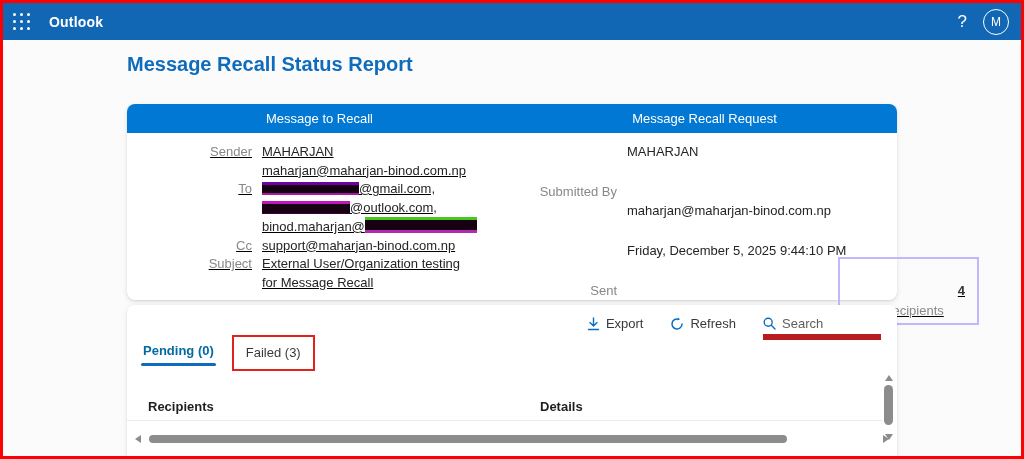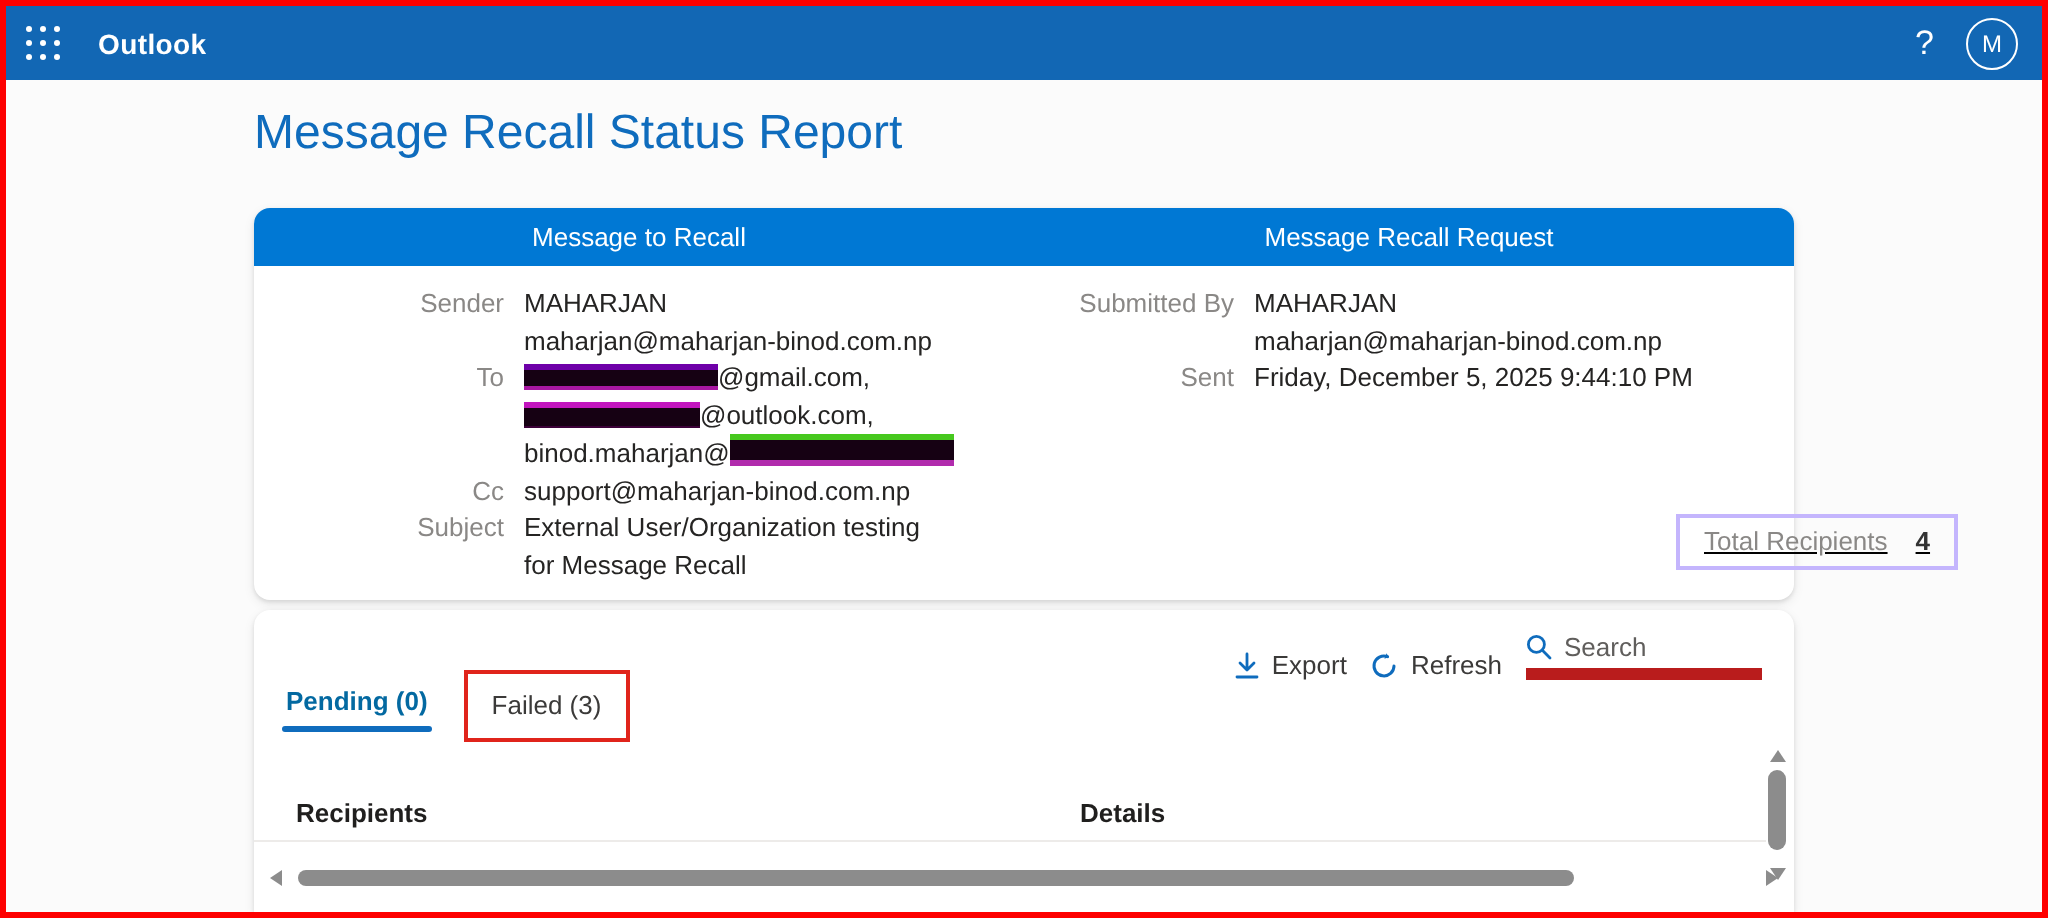--- a/index.html
+++ b/index.html
@@ -29,61 +29,61 @@
   .help { font-size:17px; color:#fff; cursor:pointer; font-weight:400; }
   .avatar {
     width:26px; height:26px; border:1px solid #fff; border-radius:50%;
     display:flex; align-items:center; justify-content:center;
     font-size:12px; color:#fff; cursor:pointer;
   }
   
   .content { position:absolute; left:3px; right:3px; top:40px; bottom:3px; background:#fbfbfb; }
   .page-title {
     position:absolute; left:124px; top:13px;
-    font-size:24px; color:#0f6cbd; font-weight:400;
+    font-size:20px; color:#0f6cbd; font-weight:700;
   }
   .card {
     position:absolute; background:#fff; border-radius:8px;
     box-shadow:0 1px 2px rgba(0,0,0,.10), 0 2px 6px rgba(0,0,0,.08);
   }
   
   .card-report { left:124px; top:64px; width:770px; height:196px; }
   .report-header {
     height:29px; background:#0078d4; border-radius:8px 8px 0 0;
     display:flex; color:#fff; font-size:13px;
   }
   .report-header > div { flex:1; display:flex; align-items:center; justify-content:center; }
   .report-body { position:relative; font-size:13px; padding-top:10px; }
   .fields { position:absolute; top:10px; }
-  .fields-left  { left:18px;  width:330px; }
+  .fields-left  { left:18px;  width:330px;text-decoration:underline; }
   .fields-right { left:398px; width:360px; }
   .frow { display:flex; line-height:18.5px; }
   .flabel { color:#8a8886; text-align:right; flex:0 0 auto; }
   .fields-left  .flabel { width:107px; }
-  .fields-right .flabel { width:92px; }
+  .fields-right .flabel { width:92px;margin-top:40px; }
   .fvalue { color:#252423; padding-left:10px; white-space:nowrap; }
   .redact {
     display:inline-block; height:13px; background:#160113;
     vertical-align:-2px;
   }
   .redact-1 { width:97px;  border-top:3px solid #6e00a8; border-bottom:2px solid #a917a3; }
   .redact-2 { width:88px;  border-top:3px solid #c215be; border-bottom:1px solid #3c0138; }
   .redact-3 { width:112px; border-top:3px solid #46c81e; border-bottom:3px solid #b12bad; height:16px; }
   .total-box {
     position:absolute; left:313px; top:114px;
     border:2px solid #c4b5fd; padding:4px 12px 5px 12px;
     display:flex; align-items:center; white-space:nowrap;text-decoration:underline;
   }
   .total-box .flabel { width:auto; }
   .total-box .tval { font-weight:bold; color:#333; margin-left:14px; }
   
   .card-results { left:124px; top:265px; width:770px; height:151px; border-radius:8px 8px 0 0; }
   .toolbar {
     position:absolute; top:11px; right:16px;
-    display:flex; align-items:flex-end; gap:12px; font-size:13px; color:#3b3a39;
+    display:flex; align-items:flex-start; gap:27px; font-size:13px; color:#3b3a39;
   }
   .tool-btn { display:flex; align-items:center; gap:6px; cursor:pointer; }
   .tool-btn svg { display:block; }
   .searchbox {
     display:flex; align-items:center; gap:6px;
     border-bottom:6px solid #b91c1c; padding-bottom:3px; width:118px;
   }
   .searchbox input {
     border:none; outline:none; background:transparent;
     font-size:13px; width:84px; font-family:inherit; color:#252423;

